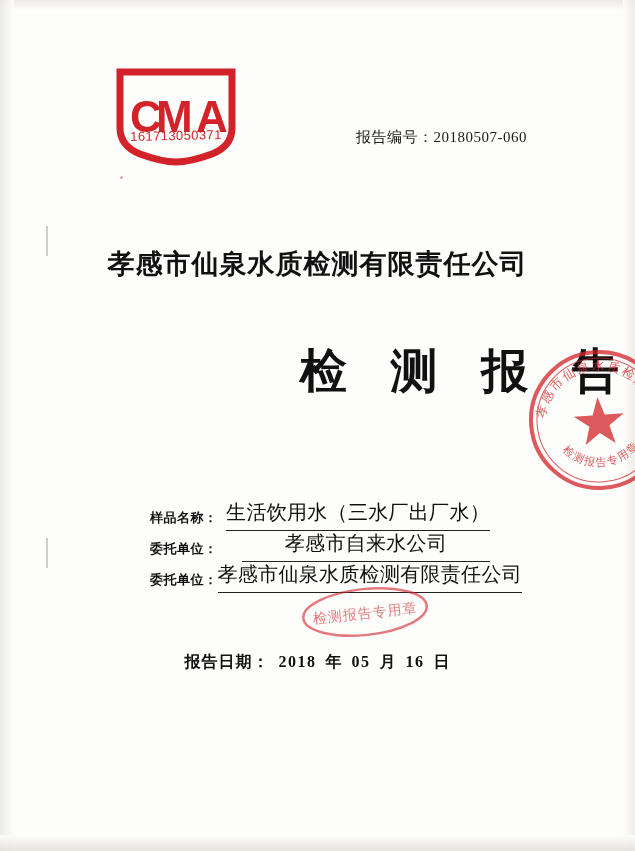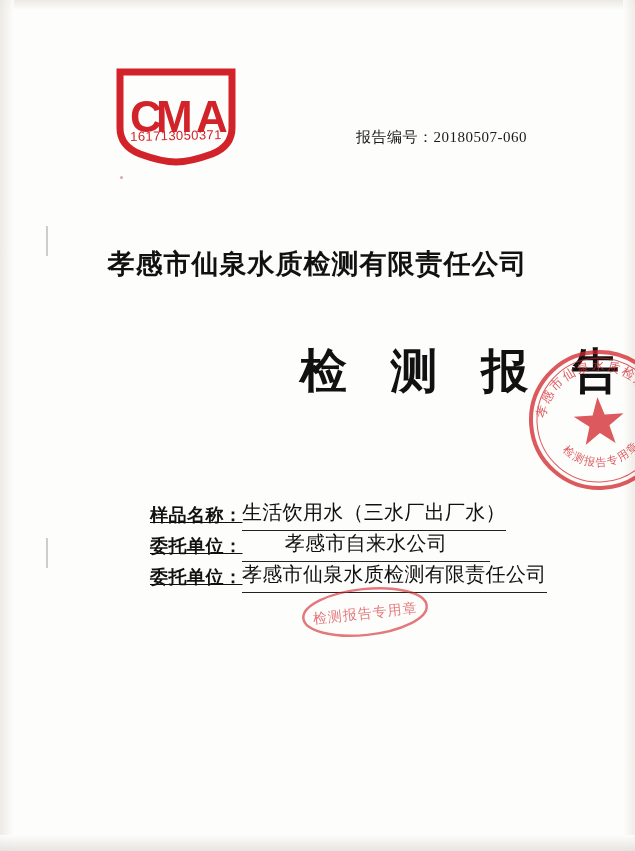--- a/index.html
+++ b/index.html
@@ -117,28 +117,27 @@
     top: 500px;
     width: 340px;
   }
   .info-row {
     display: flex;
     align-items: flex-end;
     height: 31px;
   }
   .info-label {
     width: 92px;
-    font-size: 18px;
+    font-size: 13px;
     font-weight: 700;
     color: #111;
     text-align: justify;
     letter-spacing: 0.5px;
     padding-bottom: 4px;
     white-space: nowrap;
-    text-decoration: underline;
   }
   .info-value {
     flex: 1;
     border-bottom: 1px solid #222;
     text-align: center;
     font-size: 20px;
     color: #111;
     padding-bottom: 4px;
     letter-spacing: 0.3px;
     white-space: nowrap;
@@ -231,20 +230,29 @@
     <div class="info-row">
       <div class="info-label">委托单位：</div>
       <div class="info-value">孝感市自来水公司</div>
     </div>
     <div class="info-row">
       <div class="info-label">委托单位：</div>
       <div class="info-value">孝感市仙泉水质检测有限责任公司</div>
     </div>
   </div>
 
+  <div class="date-line">
+    <span>报告日期：</span>
+    <span class="num">2018</span>
+    <span>年</span>
+    <span class="num">05</span>
+    <span>月</span>
+    <span class="num">16</span>
+    <span>日</span>
+  </div>
 
   <div class="stamp-round">
     <svg width="150" height="150" viewBox="0 0 150 150" xmlns="http://www.w3.org/2000/svg">
       <circle cx="75" cy="75" r="68" fill="none" stroke="#d2232a" stroke-width="4"></circle>
       <circle cx="75" cy="75" r="62" fill="none" stroke="#d2232a" stroke-width="1"></circle>
       <path id="arcTop" d="M 20 80 A 55 55 0 0 1 130 80" fill="none" stroke="none"></path>
       <text font-family="Liberation Sans, sans-serif" font-size="12.5" fill="#d2232a" letter-spacing="2">
         <textPath href="#arcTop" startOffset="6%">孝感市仙泉水质检测有限责任公司</textPath>
       </text>
       <path d="M75 52 L81 70 L100 70 L85 81 L90 99 L75 88 L60 99 L65 81 L50 70 L69 70 Z" fill="#d2232a"></path>

